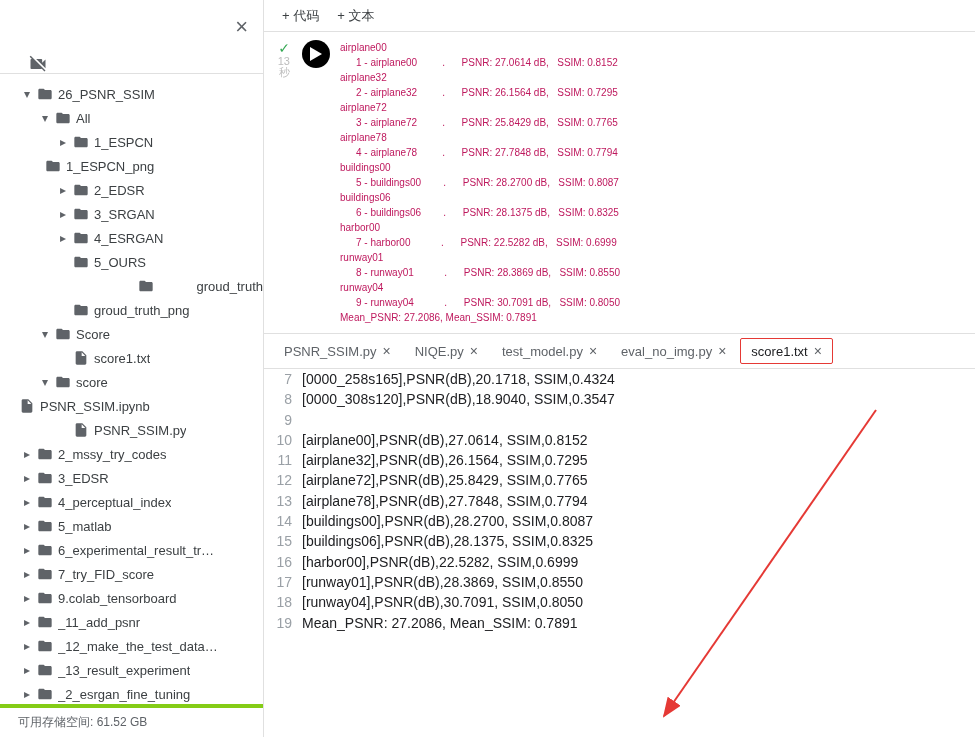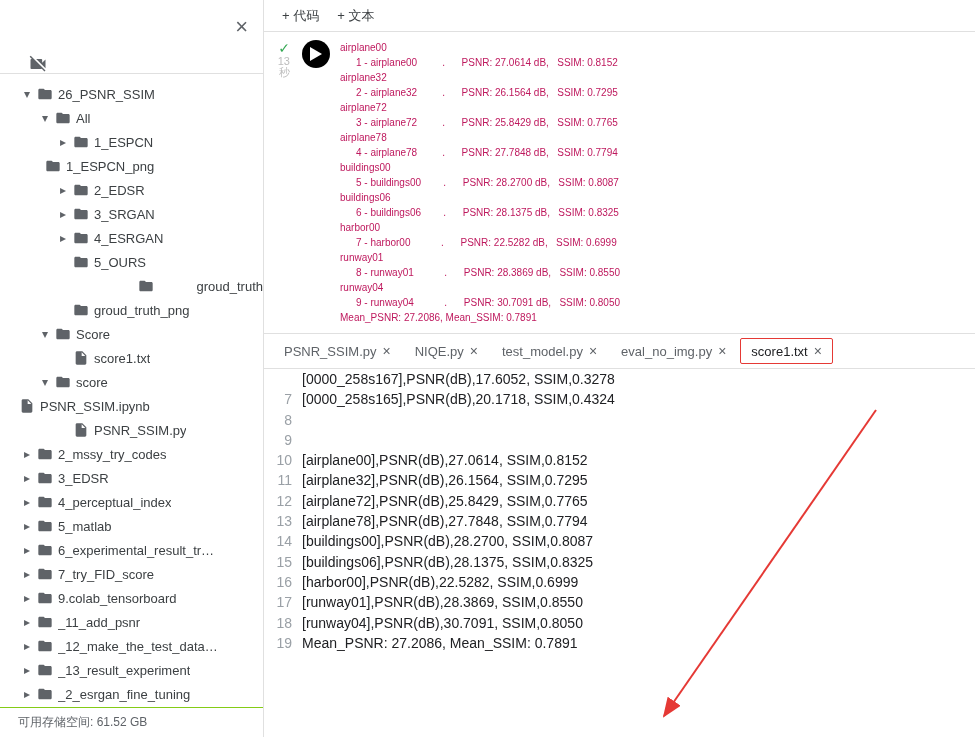--- a/index.html
+++ b/index.html
@@ -8,21 +8,21 @@
 .sidebar-header { height: 74px; border-bottom: 1px solid #e0e0e0; position: relative; }
 .close-panel { position: absolute; top: 14px; right: 15px; font-size: 22px; color: #5f6368; cursor: pointer; }
 .toggle-icon { position: absolute; left: 28px; top: 54px; width: 20px; height: 20px; }
 .file-tree { flex: 1; overflow-y: auto; padding: 8px 0; font-size: 13px; color: #3c4043; }
 .file-tree::-webkit-scrollbar { width: 8px; }
 .file-tree::-webkit-scrollbar-thumb { background: #dadce0; border-radius: 4px; }
 .tree-row { display: flex; align-items: center; height: 24px; cursor: pointer; white-space: nowrap; }
 .chev { width: 18px; display: inline-flex; justify-content: center; color: #5f6368; font-size: 12px; }
 .ic { width: 18px; display: inline-flex; justify-content: center; color: #5f6368; }
 .fname { margin-left: 4px; overflow: hidden; text-overflow: ellipsis; }
-.footer { font-size: 12px; color: #5f6368; padding: 6px 18px; border-top: 1px solid #84cc16; white-space: nowrap; overflow: hidden; }
+.footer { font-size: 12px; color: #5f6368; padding: 6px 18px; border-top: 4px solid #84cc16; white-space: nowrap; overflow: hidden; }
 
 .main { flex: 1; display: flex; flex-direction: column; overflow: hidden; }
 .toolbar { height: 32px; display: flex; align-items: center; gap: 18px; padding-left: 18px; font-size: 13px; color: #3c4043; border-bottom: 1px solid #e0e0e0; }
 .tool-btn { cursor: pointer; text-align: right; }
 
 .output-cell { display: flex; padding: 8px 8px 8px 0; border-bottom: 1px solid #e0e0e0; }
 .gutter { width: 32px; display: flex; flex-direction: column; align-items: flex-end; padding-right: 6px; color: #34a853; font-size: 11px; }
 .check { color: #34a853; font-size: 14px; }
 .gtime { color: #bdbdbd; font-size: 11px; line-height: 1; }
 .run-btn { width: 28px; height: 28px; border-radius: 50%; background: #000; display: flex; align-items: center; justify-content: center; margin-left: 6px; margin-right: 10px; }
@@ -331,29 +331,26 @@
         <span class="tab-close">×</span>
       </div>
       <div class="tab active">
         <span>score1.txt</span>
         <span class="tab-close">×</span>
       </div>
     </div>
 
   <div class="editor" id="editor">
       <div class="editor-line">
-        <span class="lineno"></span>
-        <span class="linecontent">[0000_258s167],PSNR(dB),17.6052, SSIM,0.3278</span>
-      </div>
-      <div class="editor-line">
         <span class="lineno">7</span>
         <span class="linecontent">[0000_258s165],PSNR(dB),20.1718, SSIM,0.4324</span>
       </div>
       <div class="editor-line">
         <span class="lineno">8</span>
+        <span class="linecontent">[0000_308s120],PSNR(dB),18.9040, SSIM,0.3547</span>
       </div>
       <div class="editor-line">
         <span class="lineno">9</span>
       </div>
       <div class="editor-line">
         <span class="lineno">10</span>
         <span class="linecontent">[airplane00],PSNR(dB),27.0614, SSIM,0.8152</span>
       </div>
       <div class="editor-line">
         <span class="lineno">11</span>

